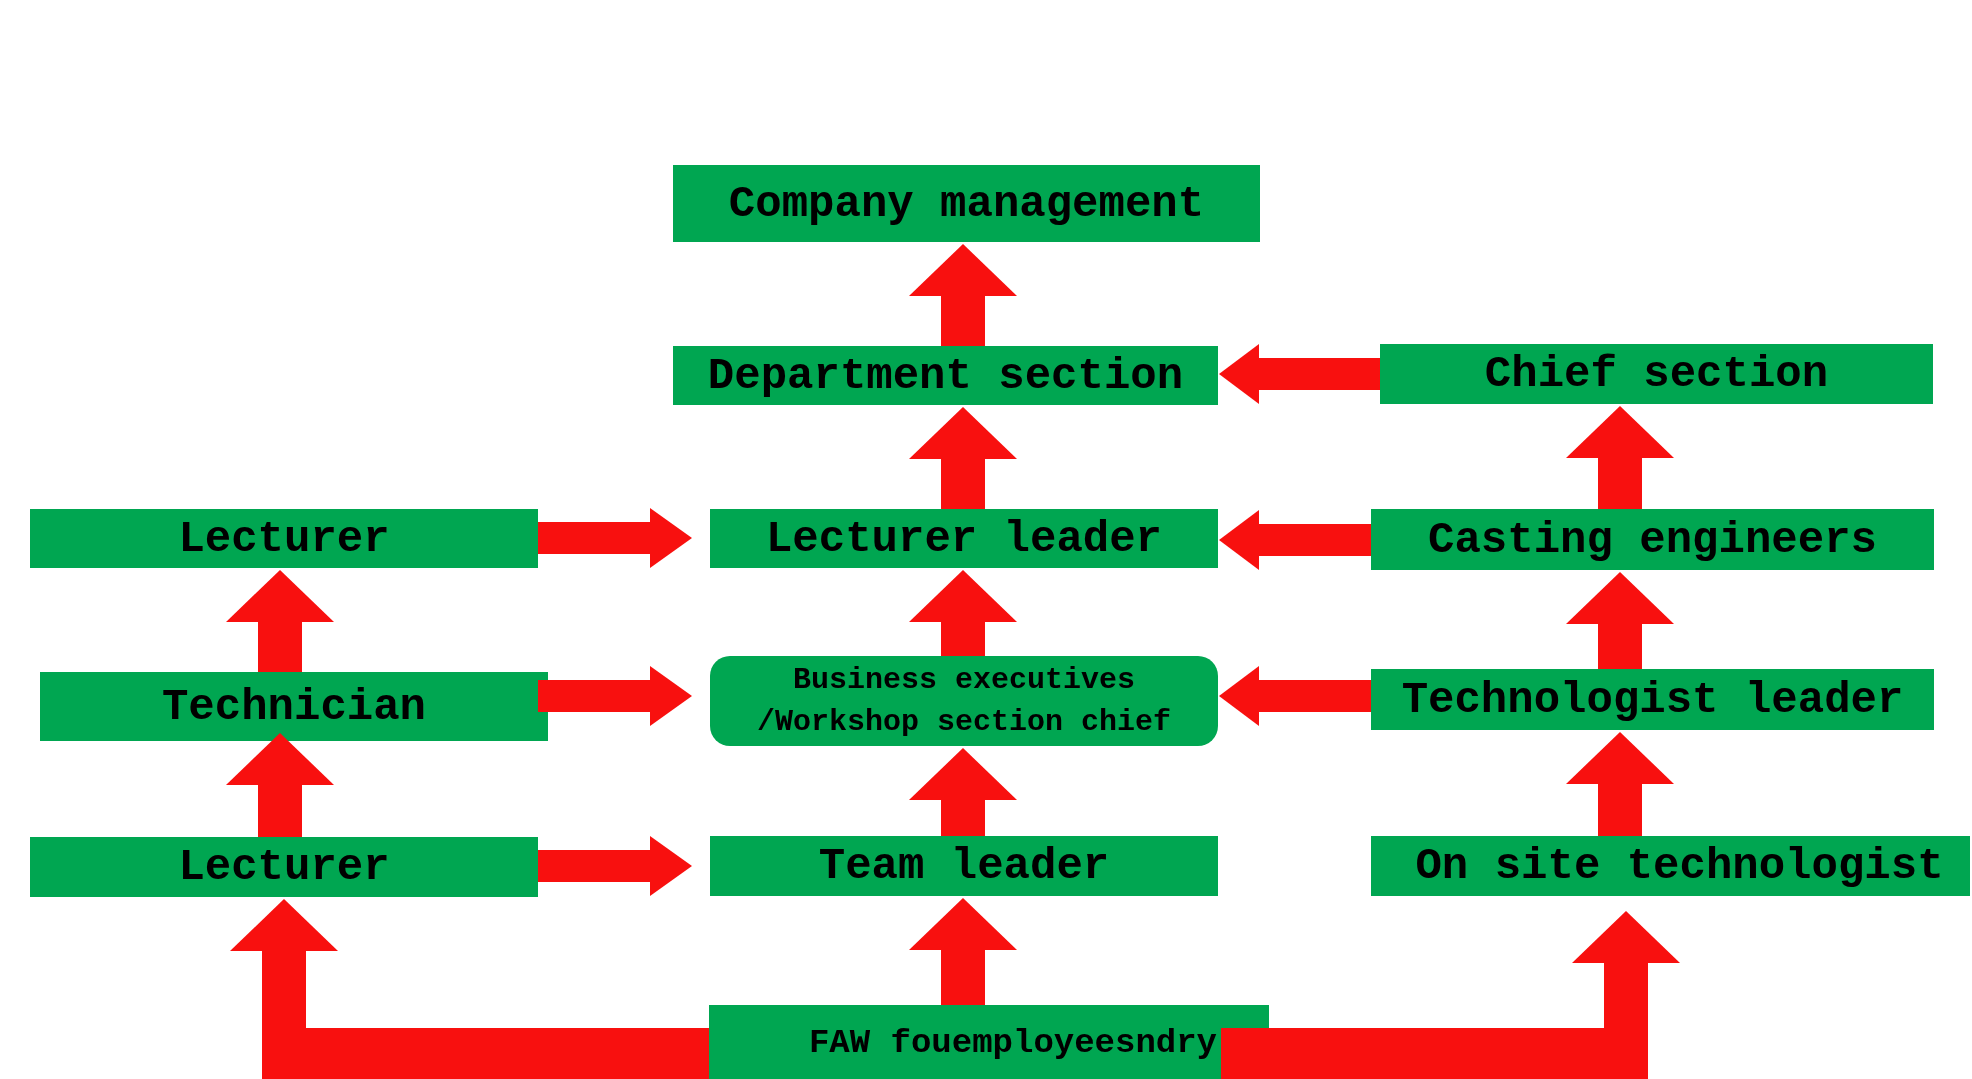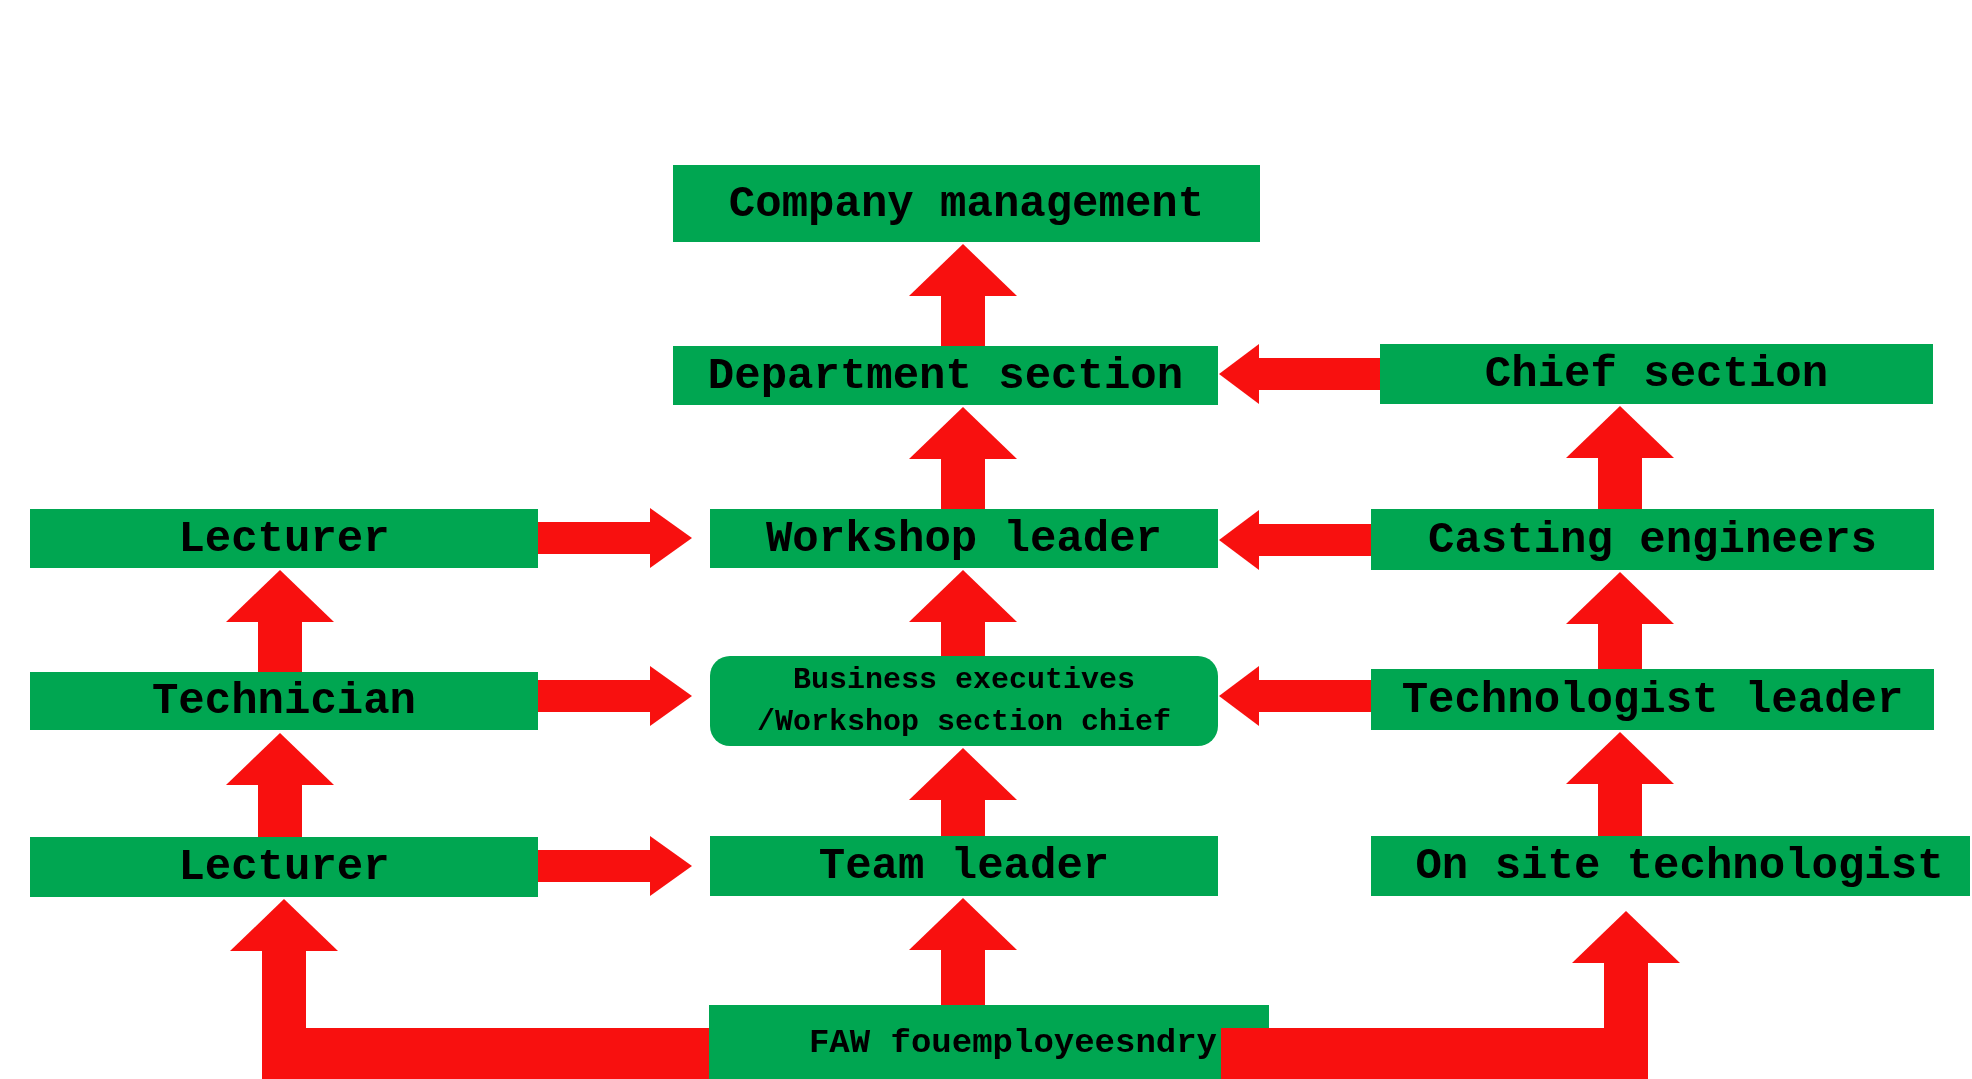--- a/index.html
+++ b/index.html
@@ -68,28 +68,28 @@
 
   <div class="node" style="left:1380px;top:296px;width:553px;height:60px;">
     <span>Chief section</span>
   </div>
 
   <div class="node" style="left:30px;top:461px;width:508px;height:59px;">
     <span>Lecturer</span>
   </div>
 
   <div class="node" style="left:710px;top:461px;width:508px;height:59px;">
-    <span>Workshop leader</span>
+    <span>Lecturer leader</span>
   </div>
 
   <div class="node" style="left:1371px;top:461px;width:563px;height:61px;">
     <span>Casting engineers</span>
   </div>
 
-  <div class="node" style="left:30px;top:624px;width:508px;height:58px;justify-content:center;">
+  <div class="node" style="left:40px;top:624px;width:508px;height:69px;justify-content:center;">
     <span>Technician</span>
   </div>
 
   <div class="node two-line" style="left:710px;top:608px;width:508px;height:90px;border-radius:20px;">
     <span>Business executives</span>
     <span>/Workshop section chief</span>
   </div>
 
   <div class="node" style="left:1371px;top:621px;width:563px;height:61px;">
     <span>Technologist leader</span>

